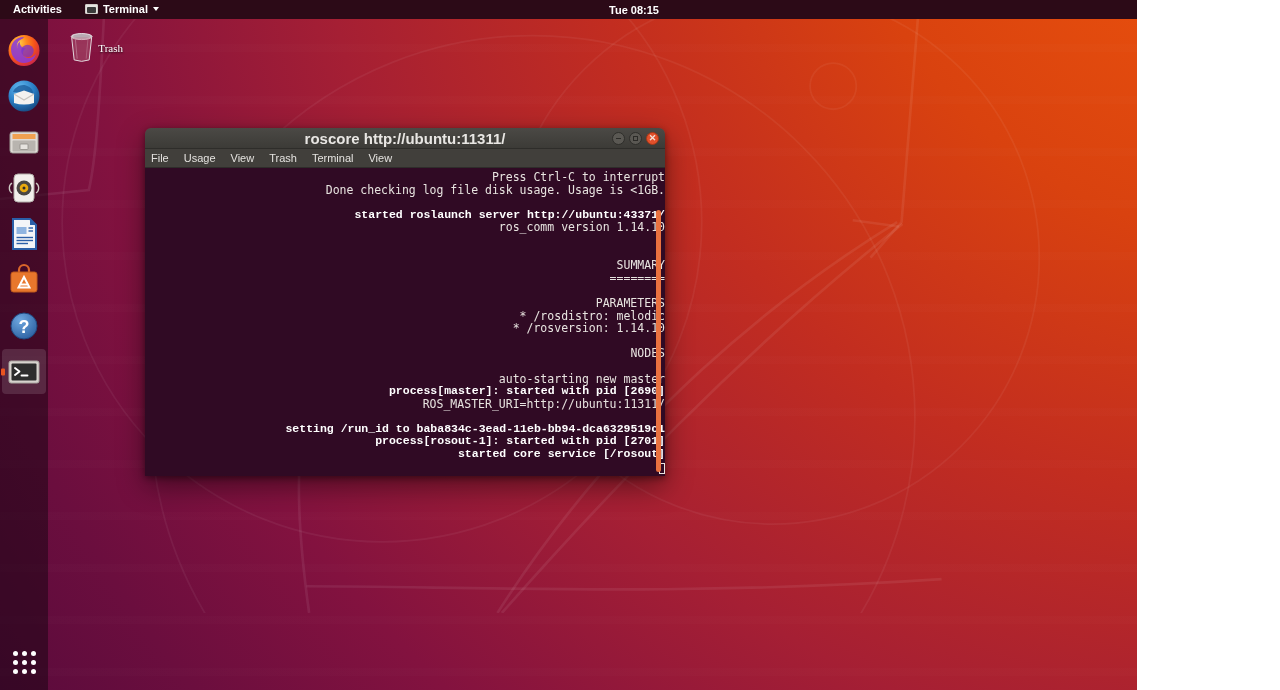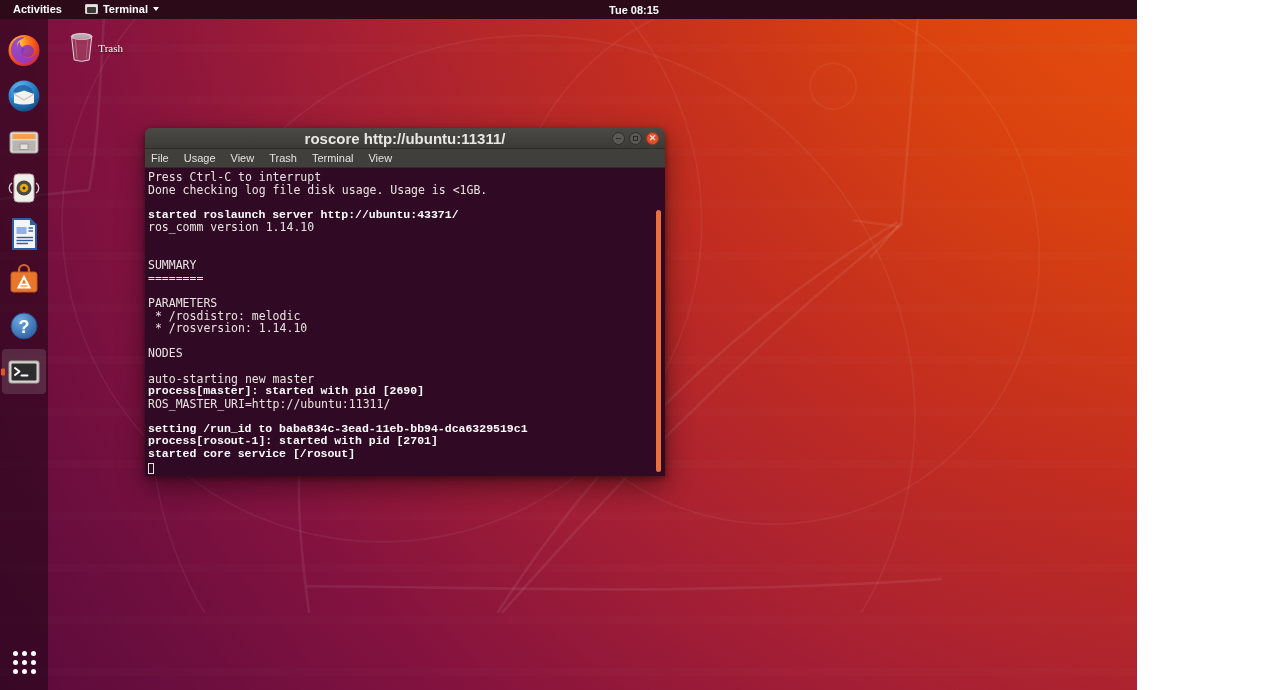--- a/index.html
+++ b/index.html
@@ -191,20 +191,21 @@
     background: #300a24;
     overflow: hidden;
   }
   #terminal-text {
     padding: 3px 0 0 3px;
     font-family: "DejaVu Sans Mono", "Liberation Mono", monospace;
     font-size: 11.5px;
     line-height: 12.6px;
     color: #e8e4e0;
     white-space: pre;
+    text-align: right;
   }
   .tline { display: block; height: 12.6px; }
   .tline.b { font-weight: bold; color: #ffffff; font-family: Liberation Mono, monospace; }
   #cursor-block {
     display: inline-block;
     width: 6px; height: 11px;
     border: 1px solid #e8e4e0;
     background: transparent;
     vertical-align: text-bottom;
   }

